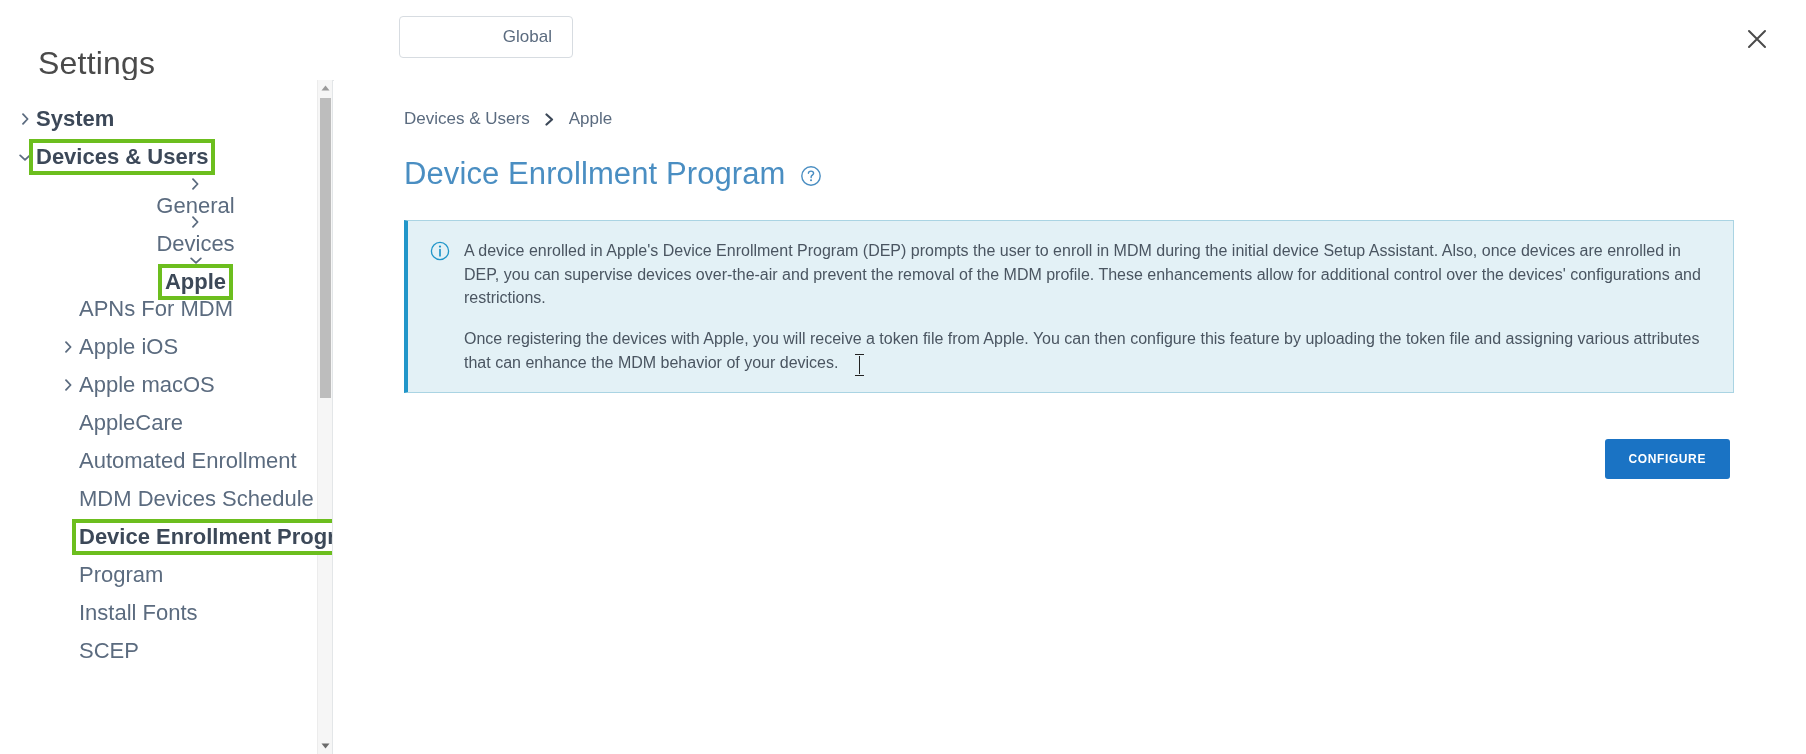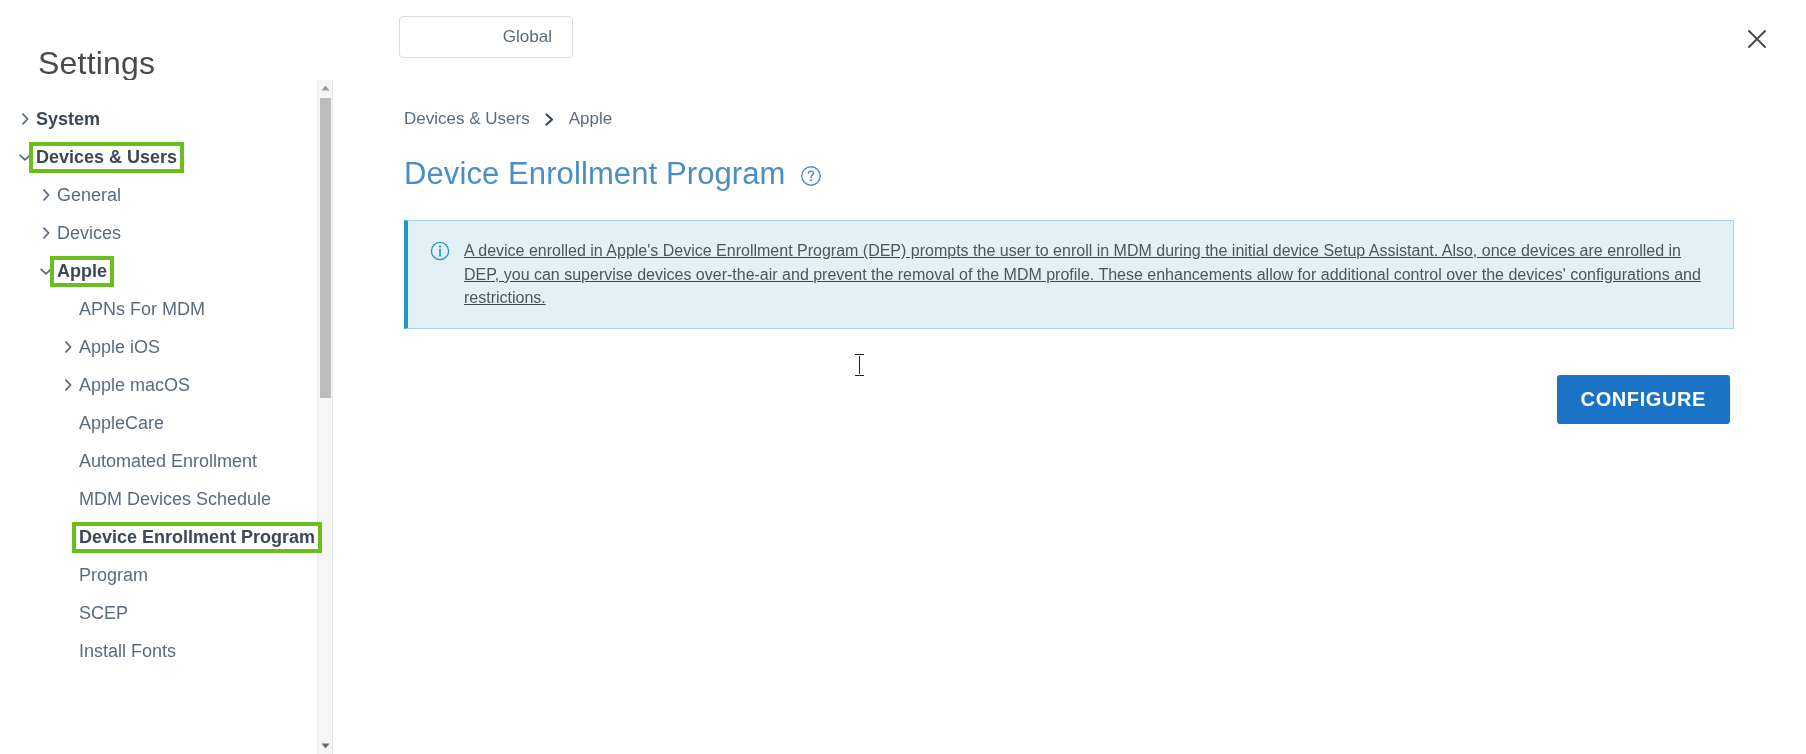--- a/index.html
+++ b/index.html
@@ -97,41 +97,41 @@
     top: 0;
     width: 333px;
     padding-top: 20px;
     box-sizing: border-box;
   }
   .nav-item {
     position: relative;
     display: flex;
     align-items: center;
     height: 38px;
-    font-size: 18px;
+    font-size: 22px;
     color: #5b6b7f;
     cursor: pointer;
     white-space: nowrap;
   }
   .nav-item .caret {
     width: 16px;
     display: inline-flex;
     justify-content: center;
     align-items: center;
     flex: 0 0 16px;
     color: #5b6b7f;
   }
   .nav-item .caret svg { display: block; }
   .nav-label {
     padding: 1px 3px;
   }
 
   
   .lvl0 { padding-left: 17px; }
-  .lvl1 { padding-left: 38px; }
+  .lvl1 { padding-left: 58px; flex-direction: column; }
   .lvl2 { padding-left: 60px; }
 
   .nav-item.top-level { font-weight: bold; color: #3c4858; }
   .nav-item.highlight-box .nav-label {
     outline: 4px solid #6cbe1e;
     background: #ffffff;
     color: #3c4858;
     font-weight: bold;
     position: relative;
     z-index: 2;
@@ -226,21 +226,20 @@
     margin-top: 28px;
     margin-right: 16px;
     background: #e3f1f6;
     border: 1px solid #aad4e3;
     border-left: 4px solid #2196c9;
     box-sizing: border-box;
     padding: 18px 22px 18px 22px;
     display: flex;
     align-items: flex-start;
     max-width: 1330px;
-    text-decoration: underline;
   }
   .info-icon {
     flex: 0 0 20px;
     width: 20px;
     height: 20px;
     margin-top: 2px;
     margin-right: 14px;
   }
   .info-icon svg { display: block; }
   .info-text p {
@@ -258,21 +257,21 @@
     display: flex;
     justify-content: flex-end;
     max-width: 1330px;
   }
   .configure-button {
     background: #1a73c4;
     color: #ffffff;
     border: none;
     border-radius: 3px;
     font-family: "Liberation Sans", sans-serif;
-    font-size: 20px;
+    font-size: 12px;
     font-weight: bold;
     letter-spacing: 0.6px;
     padding: 13px 24px;
     cursor: pointer;
   }
 
   
   .text-cursor {
     position: absolute;
     left: 855px;
@@ -400,25 +399,25 @@
         <div class="nav-item lvl2 highlight-box">
           <span class="caret"></span>
           <span class="nav-label">Device Enrollment Program</span>
         </div>
         <div class="nav-item lvl2">
           <span class="caret"></span>
           <span class="nav-label">Program</span>
         </div>
         <div class="nav-item lvl2">
           <span class="caret"></span>
+          <span class="nav-label">Install Fonts</span>
+        </div>
+        <div class="nav-item lvl2">
+          <span class="caret"></span>
           <span class="nav-label">SCEP</span>
-        </div>
-        <div class="nav-item lvl2">
-          <span class="caret"></span>
-          <span class="nav-label">Install Fonts</span>
         </div>
       </div>
 
     <div class="scrollbar">
       <div class="sb-arrow up">
         <span>
           <svg width="9" height="6" viewBox="0 0 9 6" aria-hidden="true">
             <path d="M4.5 0.5 L8.5 5.5 L0.5 5.5 Z" fill="#9a9a9a"></path>
           </svg>
         </span>
@@ -460,20 +459,21 @@
     <div class="info-banner">
       <div class="info-icon">
         <svg width="20" height="20" viewBox="0 0 20 20" aria-hidden="true">
           <circle cx="10" cy="10" r="8.6" stroke="#2196c9" stroke-width="1.3" fill="none"></circle>
           <circle cx="10" cy="5.6" r="1.1" fill="#2196c9"></circle>
           <path d="M10 8.6 L10 14.8" stroke="#2196c9" stroke-width="1.7" stroke-linecap="round"></path>
         </svg>
       </div>
       <div class="info-text">
         <p>A device enrolled in Apple's Device Enrollment Program (DEP) prompts the user to enroll in MDM during the initial device Setup Assistant. Also, once devices are enrolled in DEP, you can supervise devices over-the-air and prevent the removal of the MDM profile. These enhancements allow for additional control over the devices' configurations and restrictions.</p>
+        <p>Once registering the devices with Apple, you will receive a token file from Apple. You can then configure this feature by uploading the token file and assigning various attributes that can enhance the MDM behavior of your devices.</p>
       </div>
     </div>
 
     <div class="action-row">
       <button class="configure-button">CONFIGURE</button>
     </div>
 
   </div>
 
   <div class="text-cursor">

